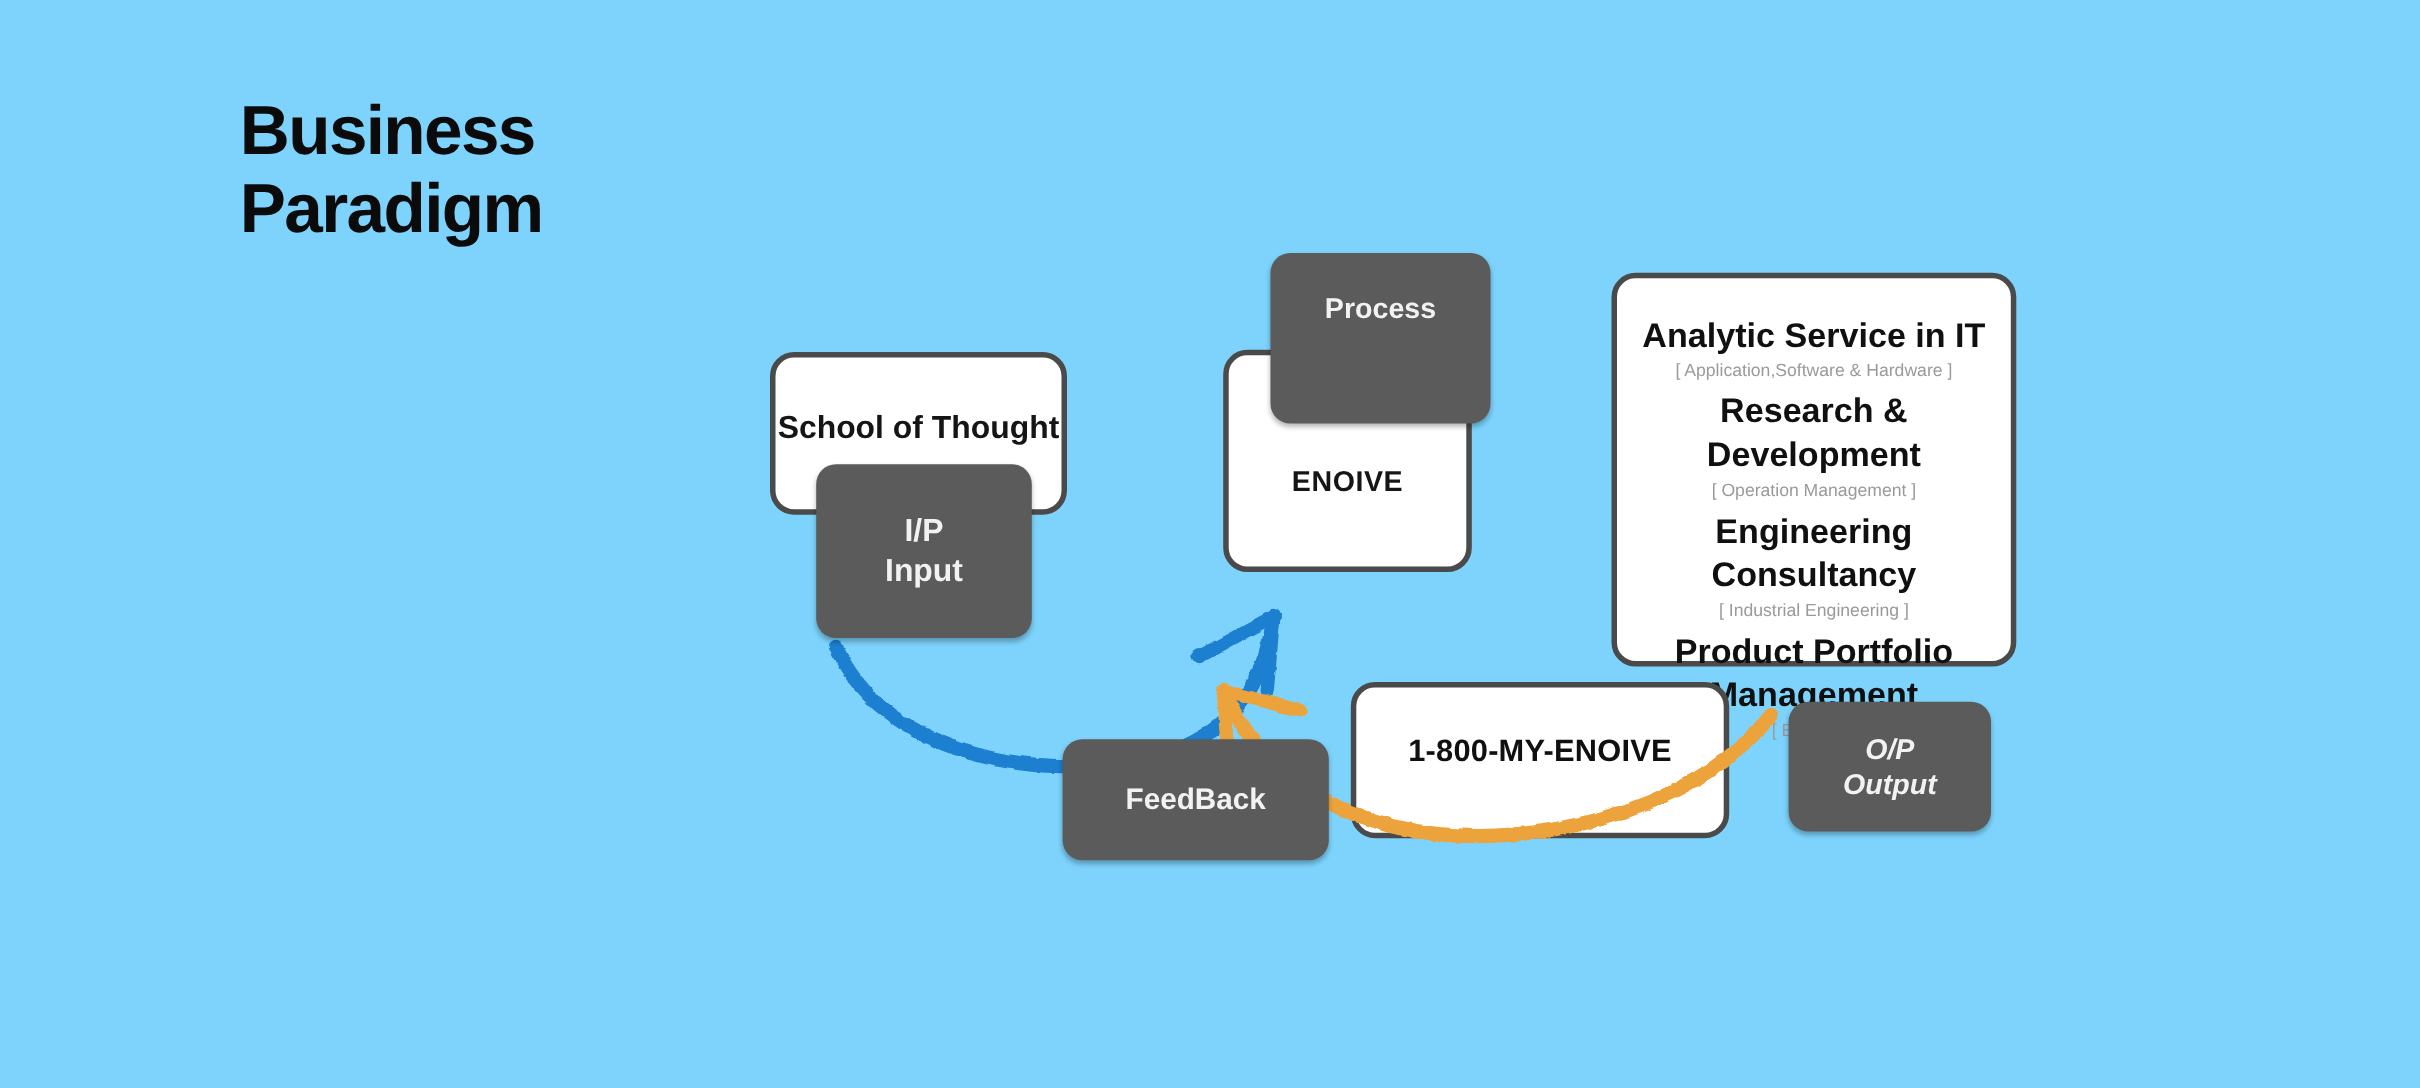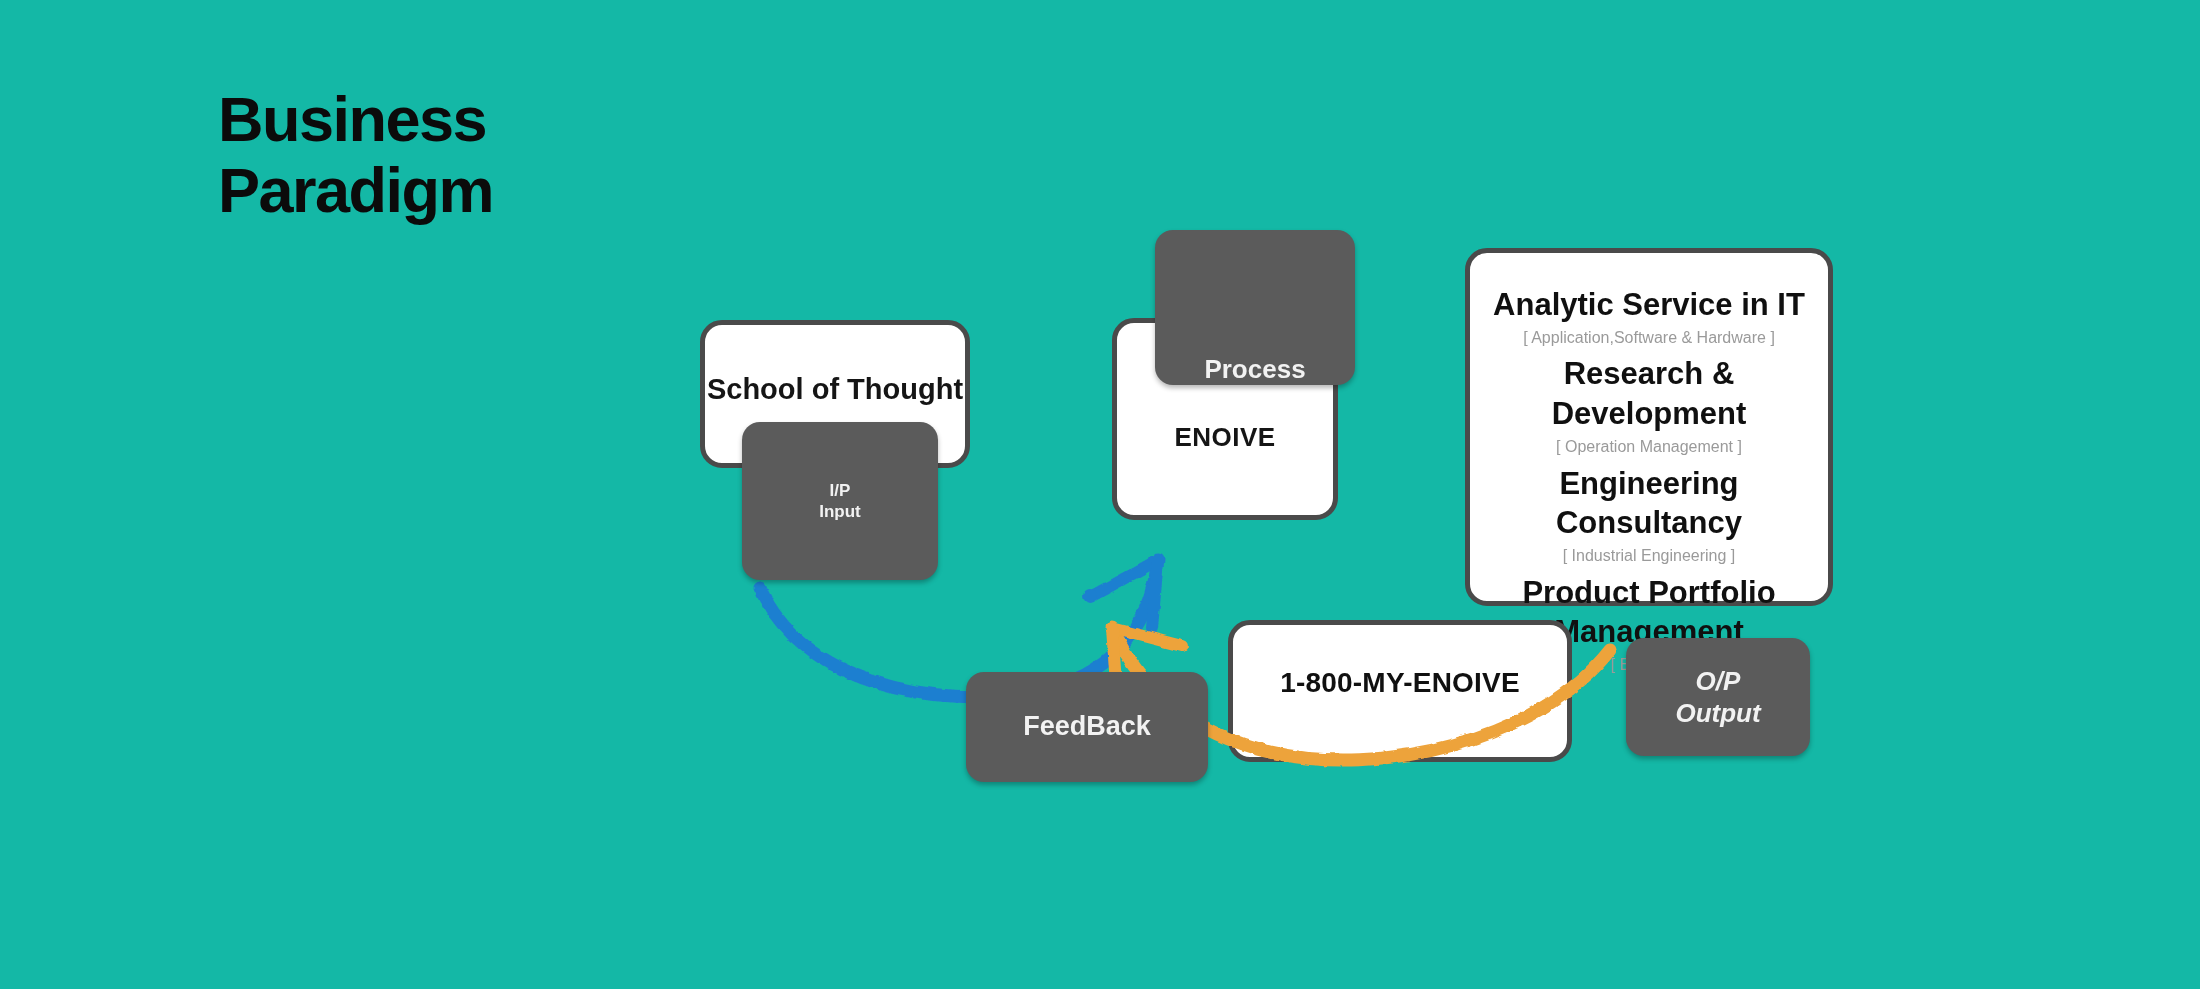--- a/index.html
+++ b/index.html
@@ -9,21 +9,21 @@
     background: #ffffff;
   }
   body {
     font-family: "Liberation Sans", sans-serif;
     -webkit-font-smoothing: antialiased;
   }
   #slide {
     position: relative;
     width: 2200px;
     height: 989px;
-    background: #14b8a6;
+    background: #7dd3fc;
     overflow: hidden;
   }
 
   
   #title {
     position: absolute;
     left: 218px;
     top: 84px;
     width: 620px;
     font-size: 63px;
@@ -67,25 +67,25 @@
     align-items: flex-start;
     padding-top: 46px;
     z-index: 2;
   }
   #box-school .label { font-size: 29px; color: #151515; }
 
   #box-input {
     left: 742px; top: 422px; width: 196px; height: 158px;
     z-index: 4;
   }
-  #box-input .label { font-size: 17px; }
+  #box-input .label { font-size: 29px; }
 
   #box-process {
     left: 1155px; top: 230px; width: 200px; height: 155px;
-    align-items: flex-end;
+    align-items: flex-start;
     padding-top: 34px;
     z-index: 4;
   }
   #box-process .label { font-size: 26px; }
 
   #box-enoive {
     left: 1112px; top: 318px; width: 226px; height: 202px;
     align-items: flex-start;
     padding-top: 98px;
     z-index: 2;

